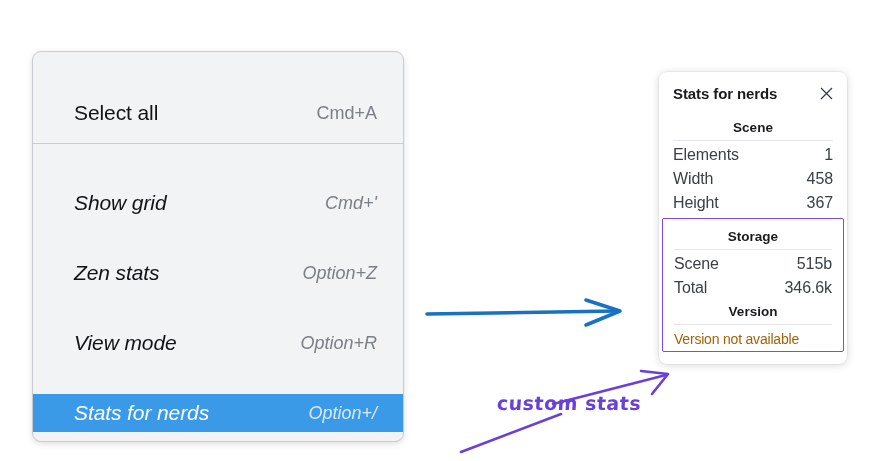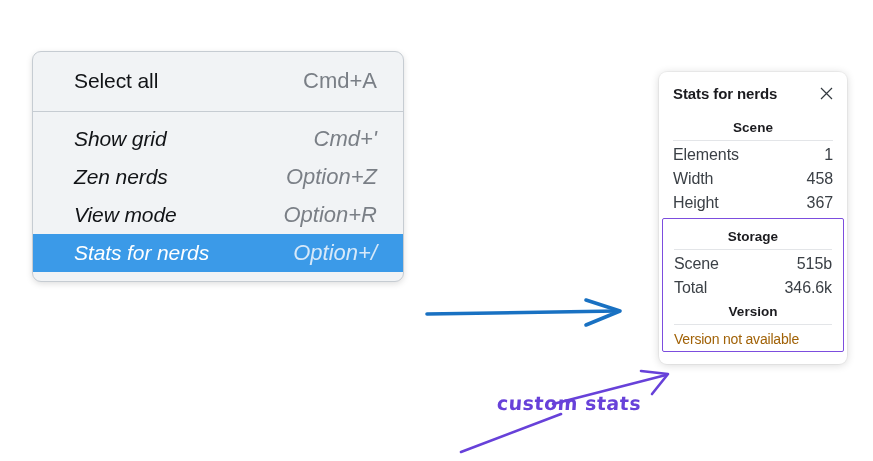--- a/index.html
+++ b/index.html
@@ -37,29 +37,30 @@
     border-top: 1px solid #c6ccd2;
     font-style: italic;
   }
   .menu-item {
     display: flex;
     align-items: center;
     justify-content: space-between;
     height: 38px;
     padding: 0 26px 0 41px;
     box-sizing: border-box;
+    margin-top: 32px;
   }
   .menu-item .mi-label {
     font-size: 21px;
     color: #111316;
     letter-spacing: -0.1px;
     white-space: nowrap;
   }
   .menu-item .mi-shortcut {
-    font-size: 22px;
+    font-size: 18px;
     color: #7a7f86;
     white-space: nowrap;
   }
   .menu-item.selected {
     background: #3b9ae8;
   }
   .menu-item.selected .mi-label { color: #ffffff; }
   .menu-item.selected .mi-shortcut { color: #d7e9f9; }
 
   
@@ -166,21 +167,21 @@
       <span class="mi-shortcut">Cmd+A</span>
     </div>
   </div>
 
   <div class="menu-group">
     <div class="menu-item">
       <span class="mi-label">Show grid</span>
       <span class="mi-shortcut">Cmd+'</span>
     </div>
     <div class="menu-item">
-      <span class="mi-label">Zen nerds</span>
+      <span class="mi-label">Zen stats</span>
       <span class="mi-shortcut">Option+Z</span>
     </div>
     <div class="menu-item">
       <span class="mi-label">View mode</span>
       <span class="mi-shortcut">Option+R</span>
     </div>
     <div class="menu-item selected">
       <span class="mi-label">Stats for nerds</span>
       <span class="mi-shortcut">Option+/</span>
     </div>

